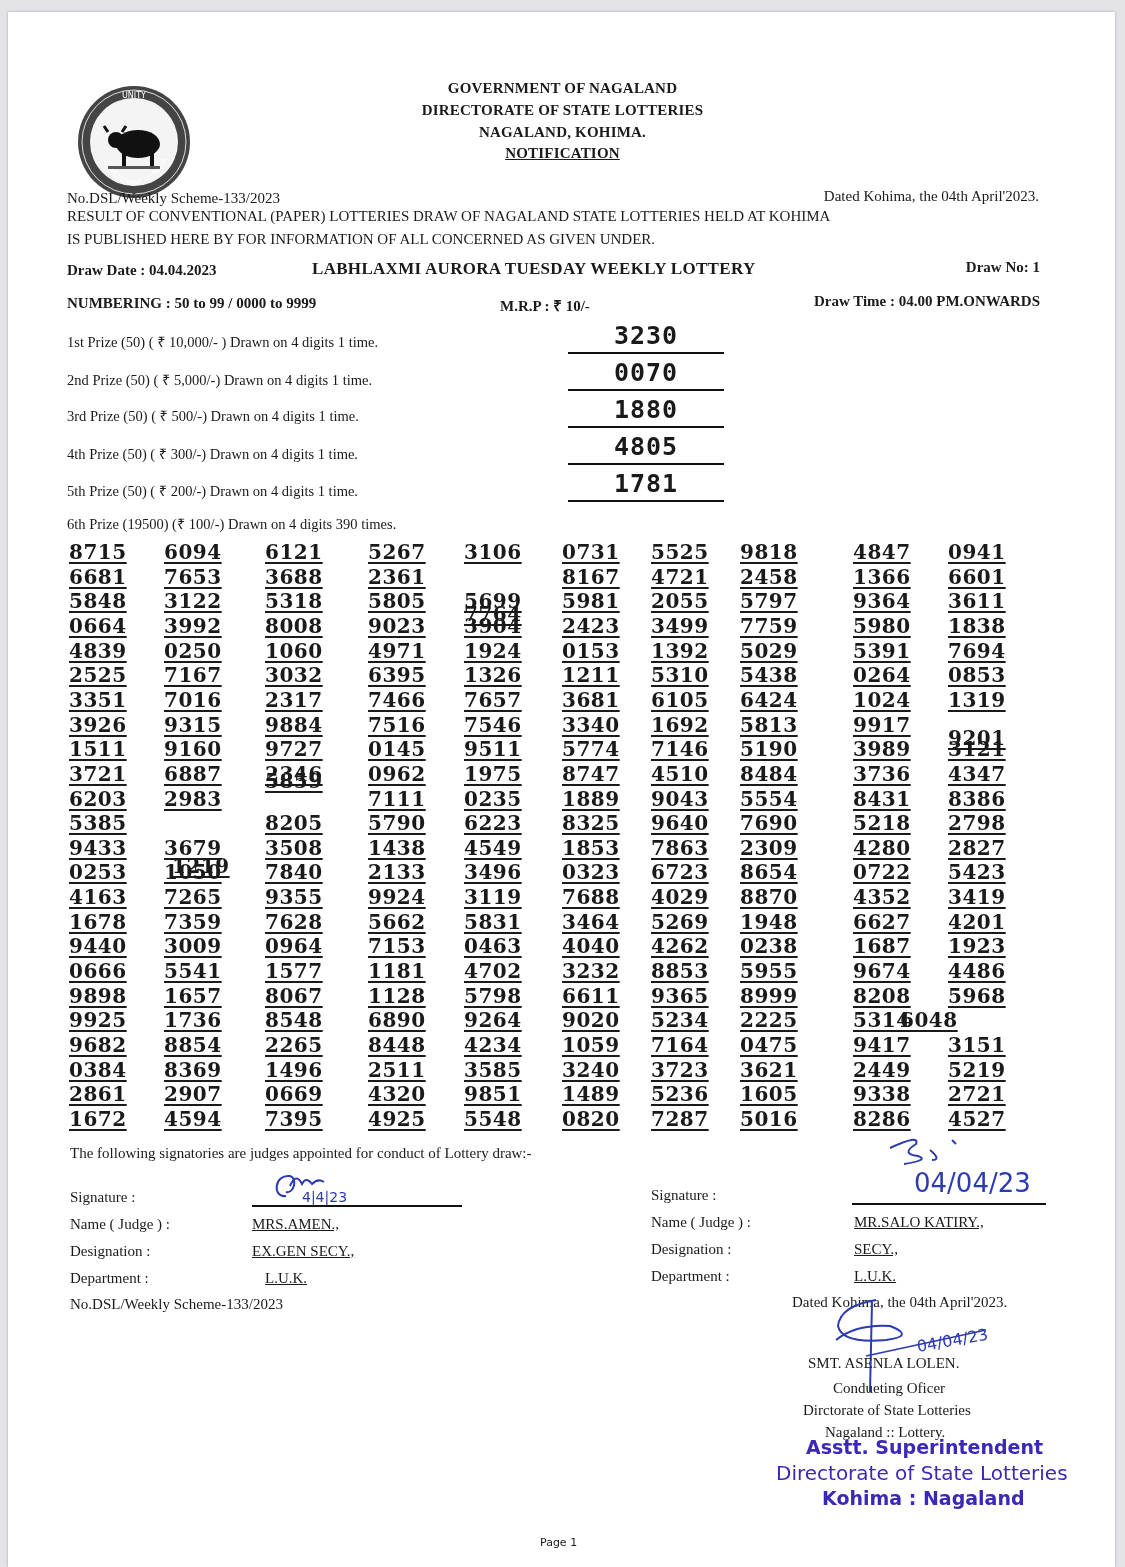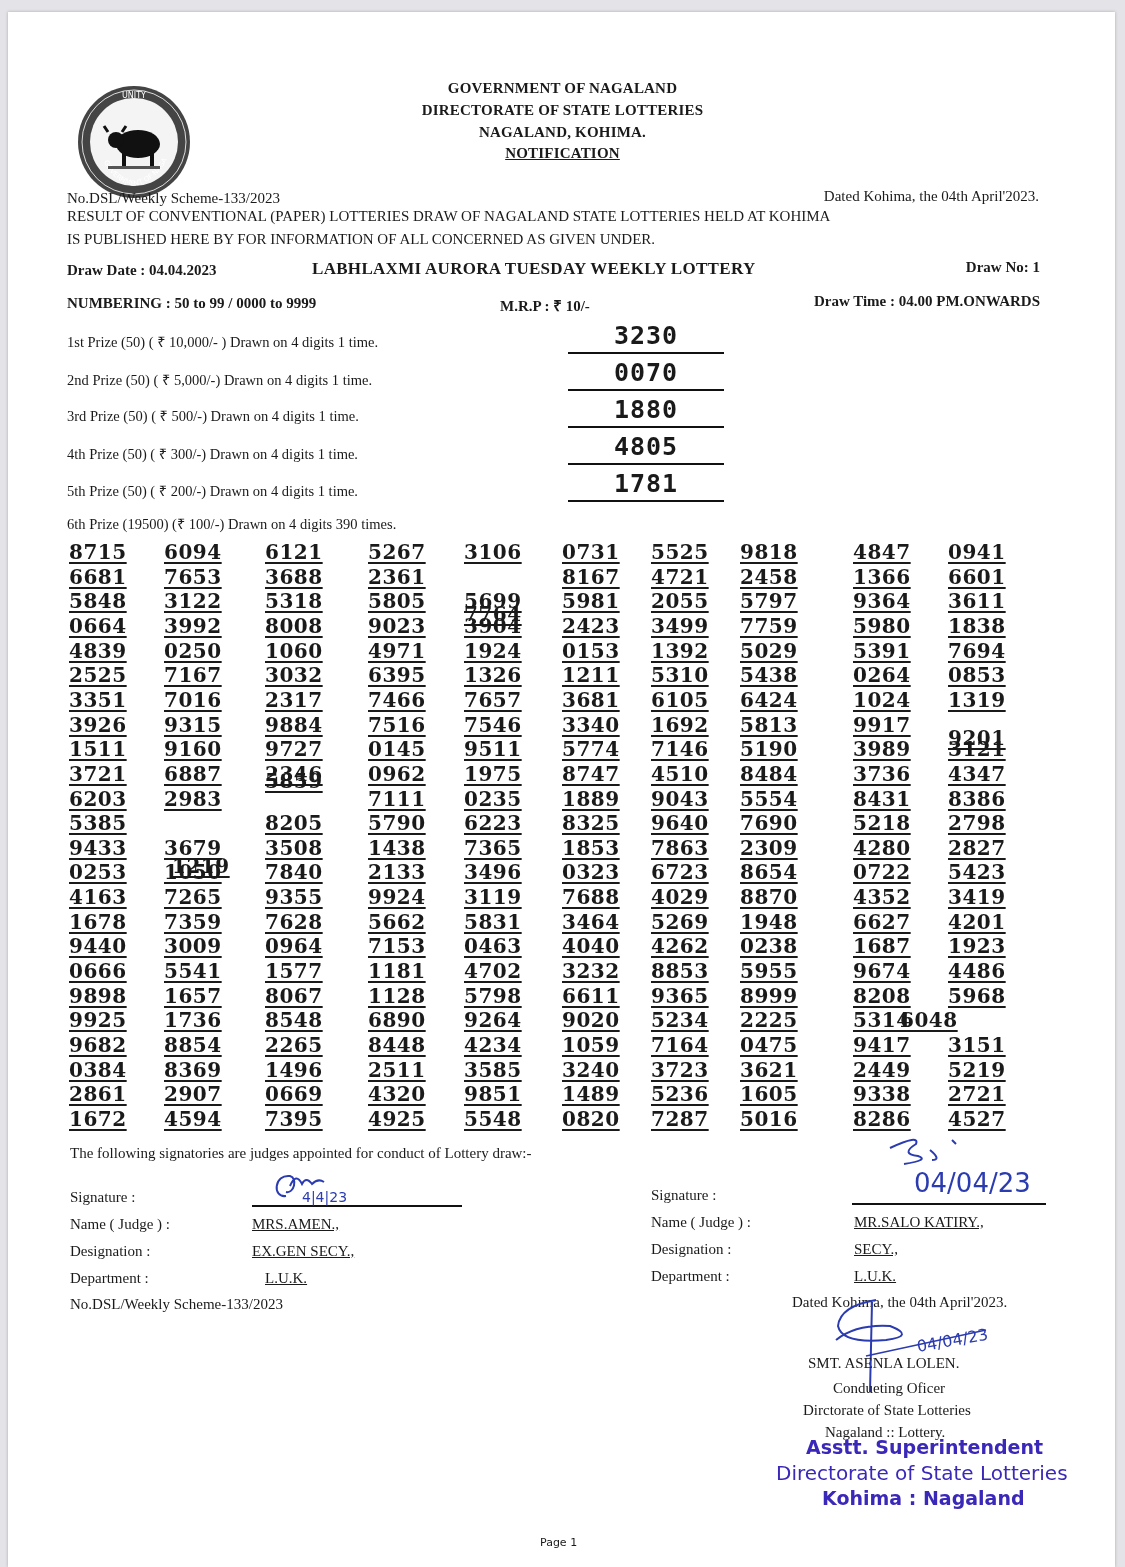--- a/index.html
+++ b/index.html
@@ -204,21 +204,21 @@
     <div class="grid-num" style="left: 464px; top: 812.15px;">6223</div>
     <div class="grid-num" style="left: 562px; top: 812.15px;">8325</div>
     <div class="grid-num" style="left: 651px; top: 812.15px;">9640</div>
     <div class="grid-num" style="left: 740px; top: 812.15px;">7690</div>
     <div class="grid-num" style="left: 853px; top: 812.15px;">5218</div>
     <div class="grid-num" style="left: 948px; top: 812.15px;">2798</div>
     <div class="grid-num" style="left: 69px; top: 836.8px;">9433</div>
     <div class="grid-num" style="left: 164px; top: 836.8px;">3679</div>
     <div class="grid-num" style="left: 265px; top: 836.8px;">3508</div>
     <div class="grid-num" style="left: 368px; top: 836.8px;">1438</div>
-    <div class="grid-num" style="left: 464px; top: 836.8px;">7365</div>
+    <div class="grid-num" style="left: 464px; top: 836.8px;">4549</div>
     <div class="grid-num" style="left: 562px; top: 836.8px;">1853</div>
     <div class="grid-num" style="left: 651px; top: 836.8px;">7863</div>
     <div class="grid-num" style="left: 740px; top: 836.8px;">2309</div>
     <div class="grid-num" style="left: 853px; top: 836.8px;">4280</div>
     <div class="grid-num" style="left: 948px; top: 836.8px;">2827</div>
     <div class="grid-num" style="left: 69px; top: 861.45px;">0253</div>
     <div class="grid-num" style="left: 164px; top: 861.45px;">1050</div>
     <div class="grid-num" style="left: 265px; top: 861.45px;">7840</div>
     <div class="grid-num" style="left: 368px; top: 861.45px;">2133</div>
     <div class="grid-num" style="left: 464px; top: 861.45px;">3496</div>

